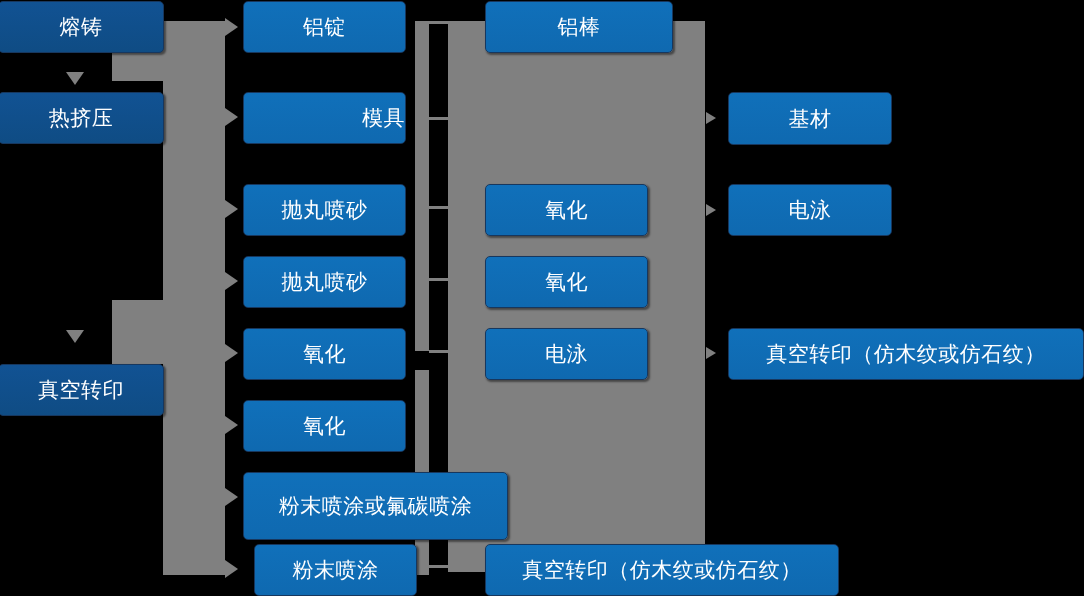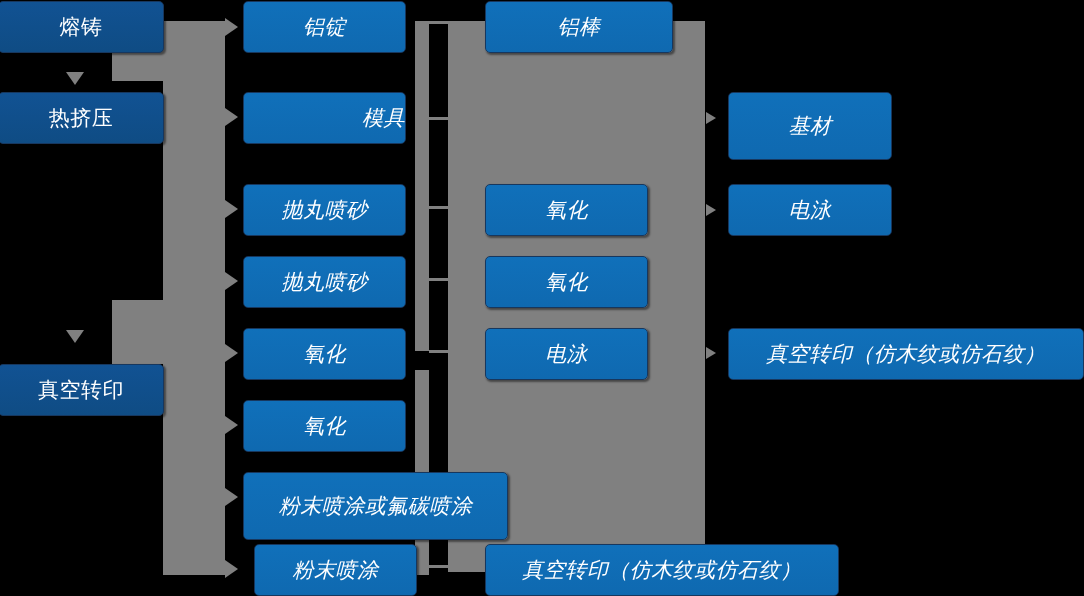--- a/index.html
+++ b/index.html
@@ -60,21 +60,20 @@
     z-index: 5;
   }
   .box.dark {
     background: #10508c;
     background: linear-gradient(180deg,#115293 0%, #0f4c84 100%);
     background-color: #0f4c84;
   }
   .box.mid {
     background-color: #0f6ab4;
     background: linear-gradient(180deg,#1070ba 0%, #0f69b0 100%);
-    font-style: italic;
   }
 </style>
 </head>
 <body>
 
 <div id="canvas">
 
   <div class="gray" style="left:163px; top:21px; width:62px; height:554px;"></div>
   <div class="gray" style="left:112px; top:21px; width:55px; height:60px;"></div>
   <div class="gray-arrow" style="left:66px; top:72px; border-left:0; border-right:0; border-top:13px solid #808080; border-left:9px solid transparent; border-right:9px solid transparent; border-bottom:0;"></div>
@@ -151,21 +150,21 @@
   <div class="box mid" style="left:485px; top:256px; width:163px; height:52px;">
     <span>氧化</span>
   </div>
   <div class="box mid" style="left:485px; top:328px; width:163px; height:52px;">
     <span>电泳</span>
   </div>
   <div class="box mid" style="left:485px; top:544px; width:354px; height:52px;">
     <span>真空转印（仿木纹或仿石纹）</span>
   </div>
 
-  <div class="box mid" style="left:728px; top:92px; width:164px; height:68px;">
+  <div class="box mid" style="left:728px; top:92px; width:164px; height:53px;">
     <span>基材</span>
   </div>
   <div class="box mid" style="left:728px; top:184px; width:164px; height:52px;">
     <span>电泳</span>
   </div>
   <div class="box mid" style="left:728px; top:328px; width:356px; height:52px;">
     <span>真空转印（仿木纹或仿石纹）</span>
   </div>
 
 </div>

